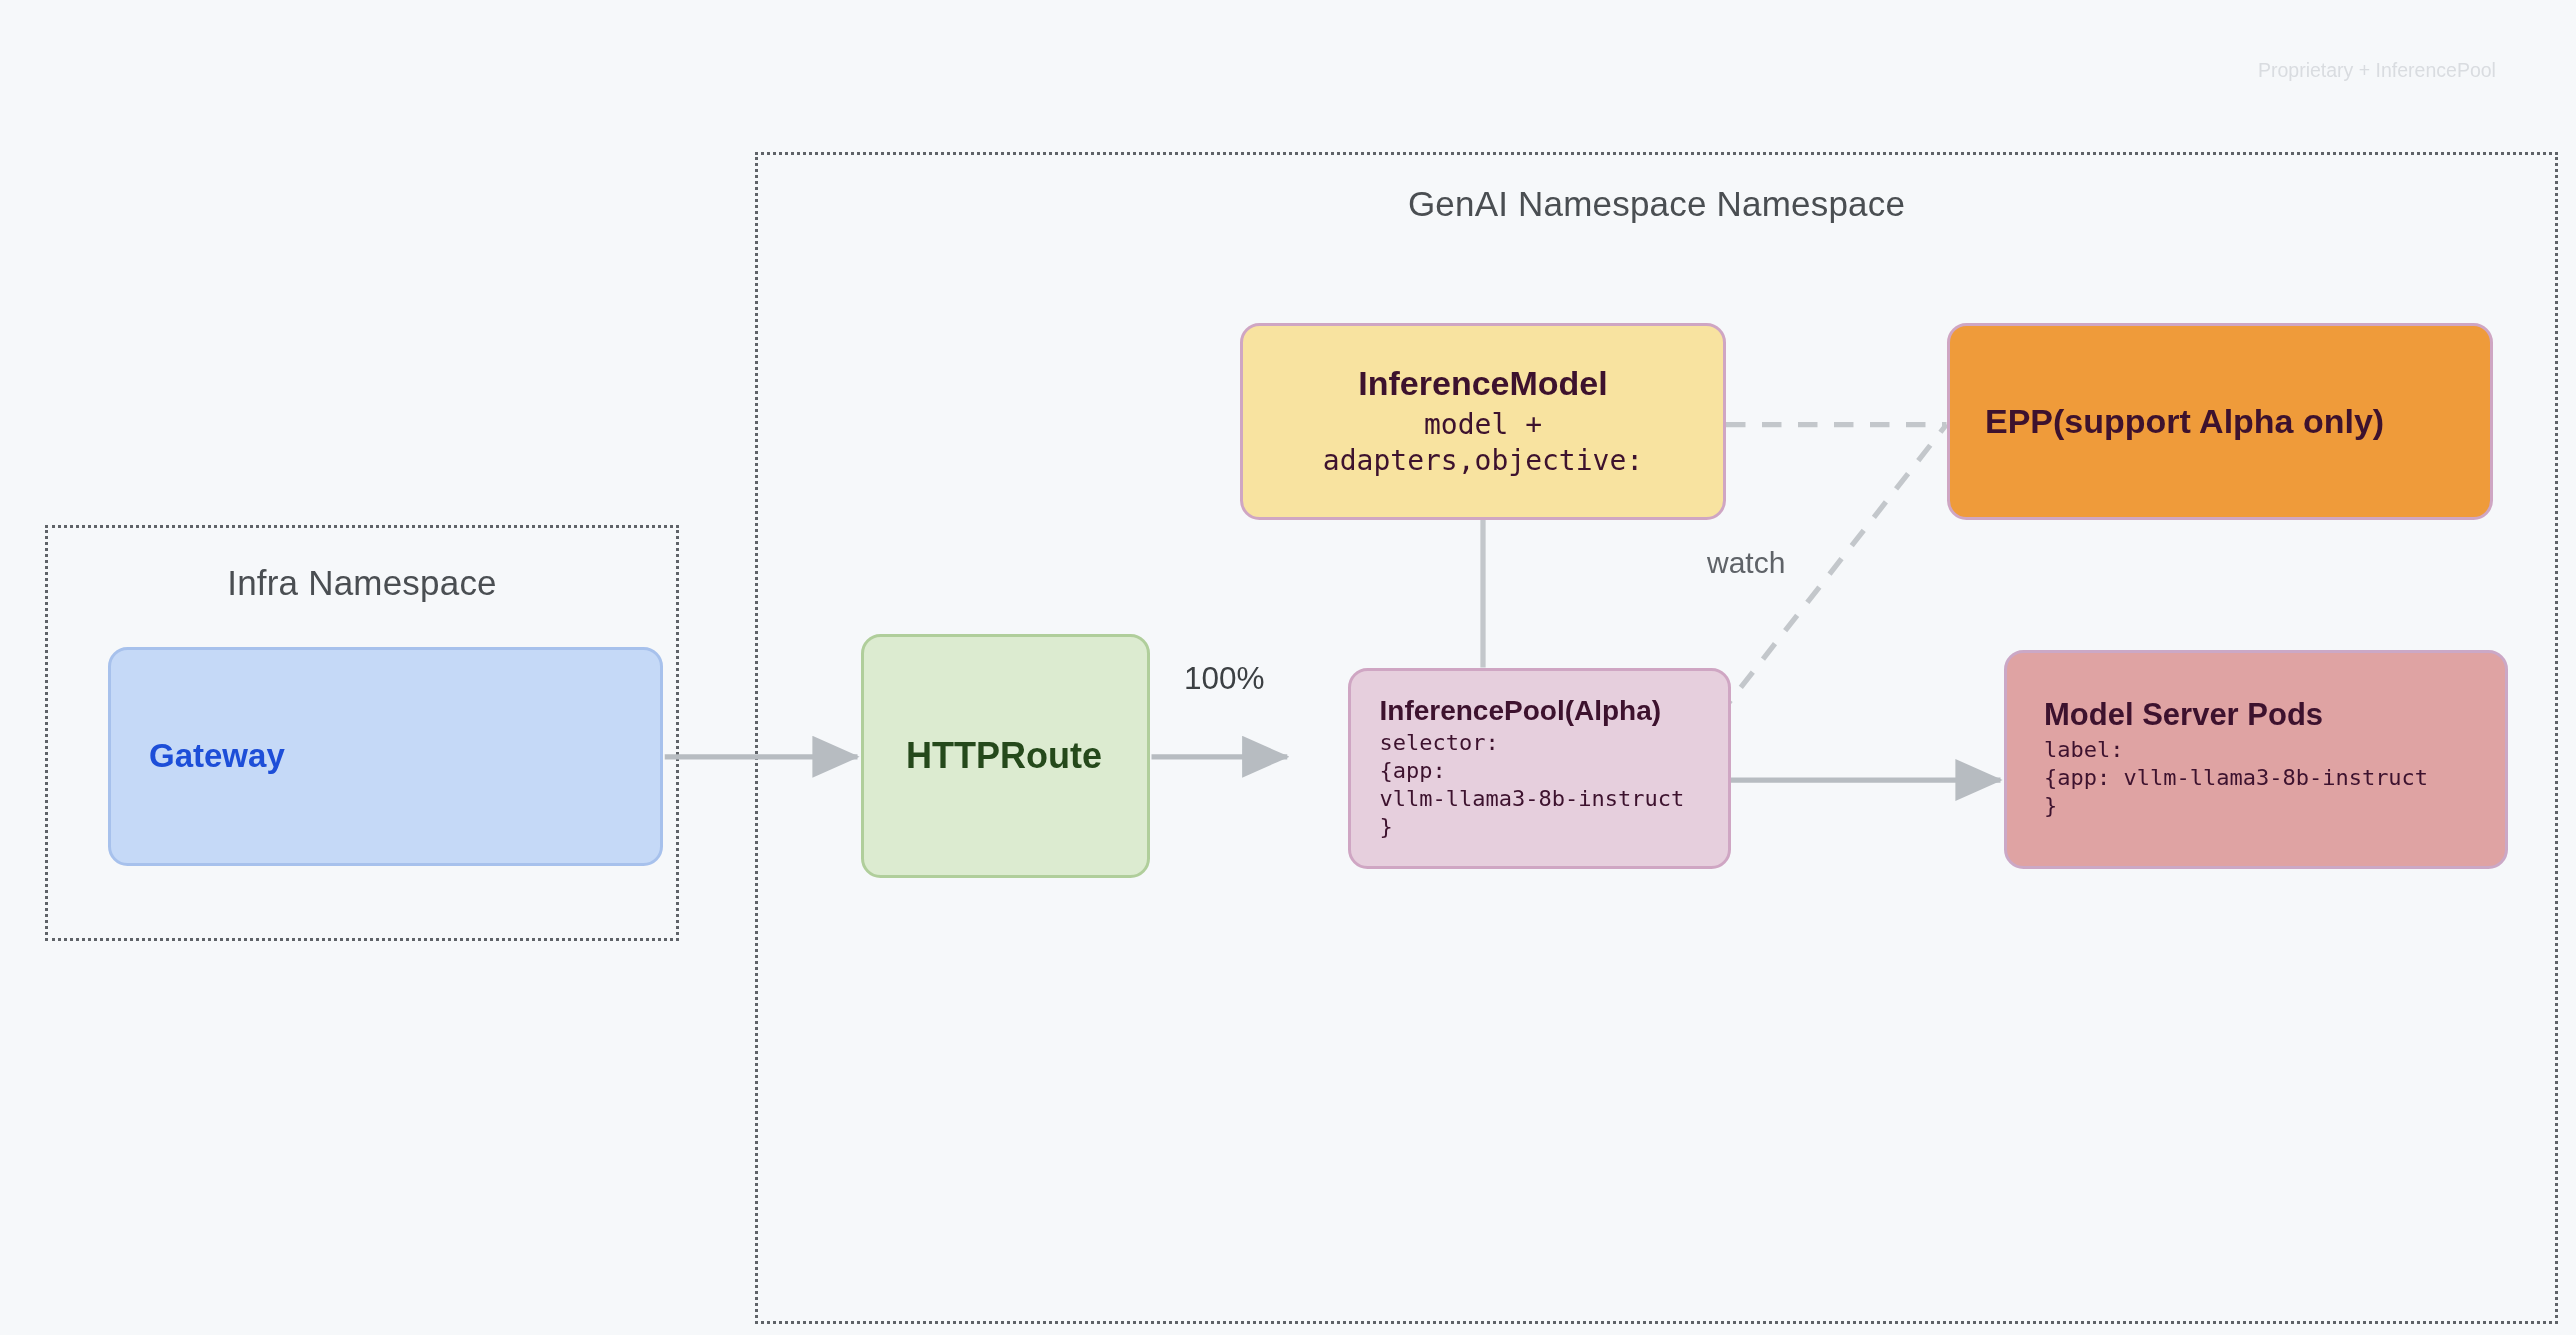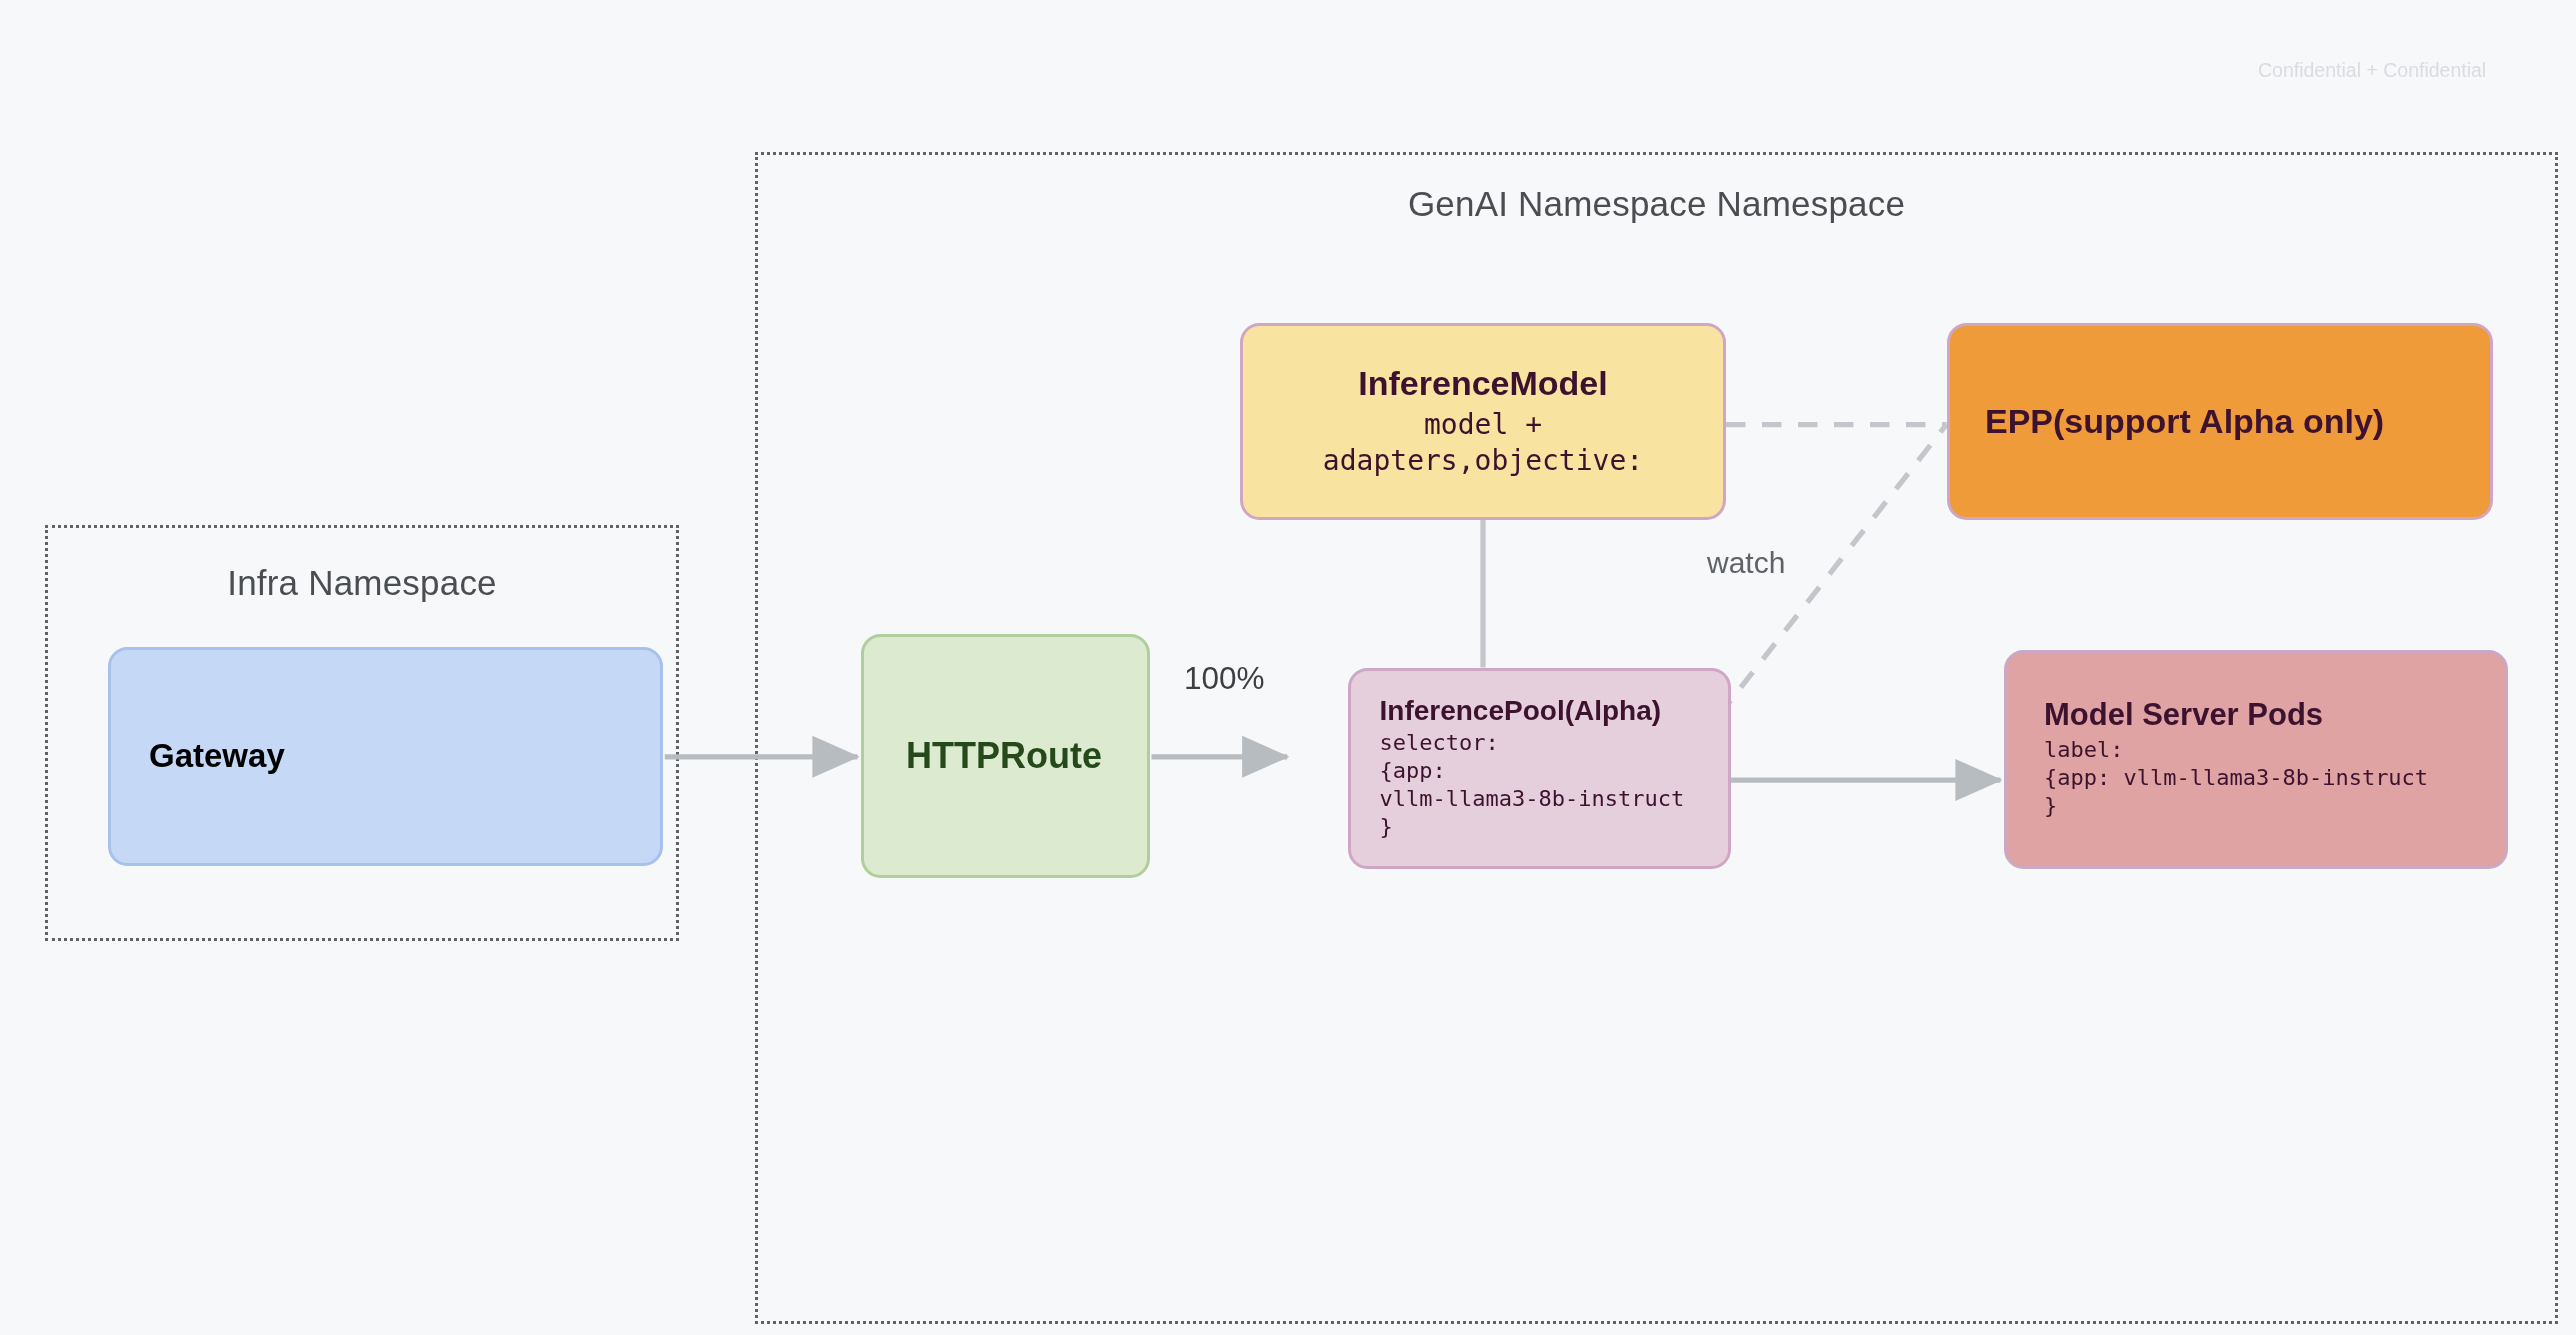--- a/index.html
+++ b/index.html
@@ -57,21 +57,21 @@
     line-height: 1.28;
     white-space: pre;
   }
 
   
   #n-gateway {
     left: 108px; top: 647px; width: 555px; height: 219px;
     background: #C5D9F7; border-color: #A7C1EC;
     padding: 0 38px;
   }
-  #n-gateway .ttl { font-size: 33px; color: #000000; }
+  #n-gateway .ttl { font-size: 33px; color: #1d4ed8; }
 
   
   #n-httproute {
     left: 861px; top: 634px; width: 289px; height: 244px;
     background: #DCEBD0; border-color: #B0CE9B;
     padding: 0 42px;
   }
   #n-httproute .ttl { font-size: 36px; color: #25491B; }
 
   
@@ -133,21 +133,21 @@
     font-size: 19.5px;
     color: #D9DCE0;
     white-space: nowrap;
   }
 </style>
 </head>
 <body>
 
 <div id="stage">
 
-  <div id="confidential">Confidential + Confidential</div>
+  <div id="confidential">Proprietary + InferencePool</div>
 
   <div class="ns" id="ns-infra" style="left:45px; top:525px; width:634px; height:416px;"></div>
   <div class="ns-title" id="ns-infra-title" style="left:45px; top:563px; width:634px;">Infra Namespace</div>
 
   <div class="ns" id="ns-genai" style="left:755px; top:152px; width:1803px; height:1172px;"></div>
   <div class="ns-title" id="ns-genai-title" style="left:755px; top:184px; width:1803px;">GenAI Namespace Namespace</div>
 
   <svg id="edges" viewBox="0 0 3434 1780" width="2576" height="1335">
     <defs>
       <marker id="arrowhead" markerWidth="9" markerHeight="8" refX="8.6" refY="4" orient="auto" markerUnits="strokeWidth">

